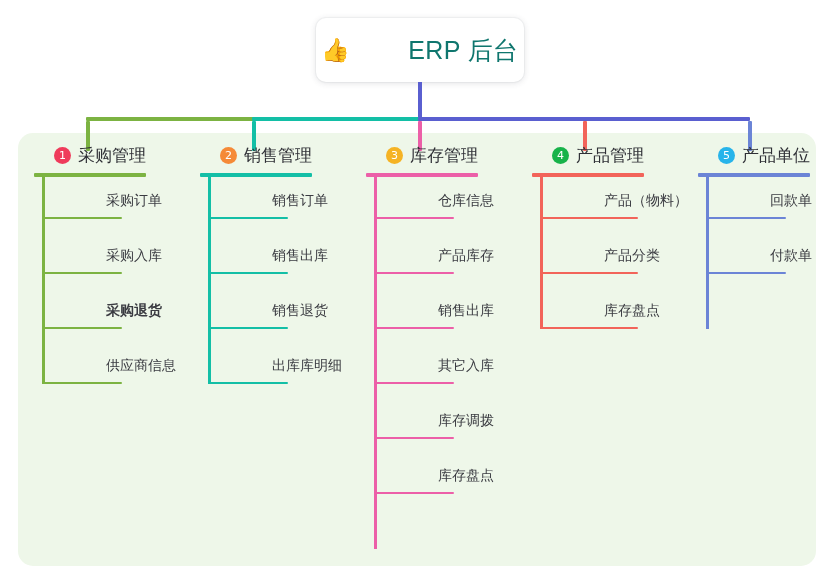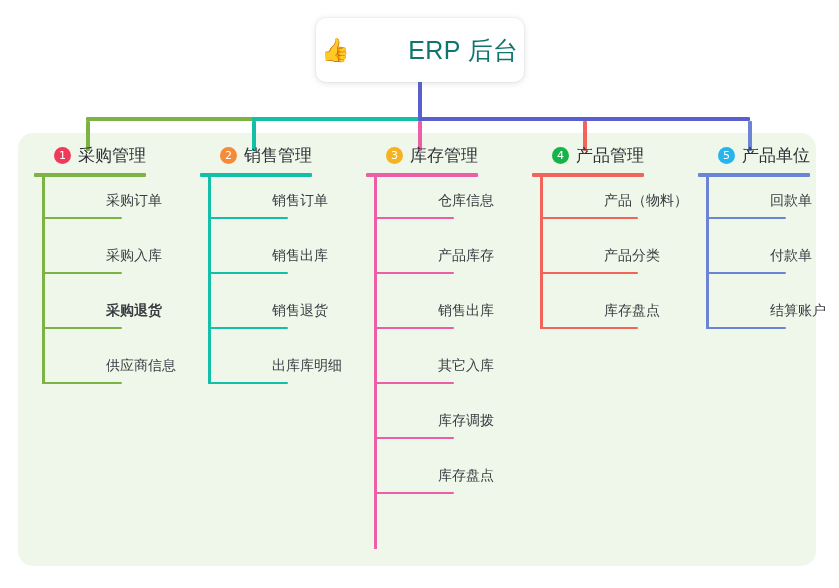--- a/index.html
+++ b/index.html
@@ -279,20 +279,16 @@
         <div class="head-rule" style="top: 30px; width: 112px; background: rgb(107, 132, 214);"></div>
         <div class="spine" style="left: 8px; top: 34px; height: 152px; background: rgb(107, 132, 214);"></div>
         <div class="leaf" style="left: 8px; top: 48px; width: 80px; height: 28px;">
           <div class="leaf-label">回款单</div>
           <div class="leaf-rule" style="width: 80px; background: rgb(107, 132, 214);"></div>
         </div>
         <div class="leaf" style="left: 8px; top: 103px; width: 80px; height: 28px;">
           <div class="leaf-label">付款单</div>
           <div class="leaf-rule" style="width: 80px; background: rgb(107, 132, 214);"></div>
         </div>
-        <div class="leaf" style="left: 8px; top: 158px; width: 80px; height: 28px;">
-          <div class="leaf-label">结算账户</div>
-          <div class="leaf-rule" style="width: 80px; background: rgb(107, 132, 214);"></div>
-        </div>
       </div>
     </div>
 
 </div>
 
 </body></html>

